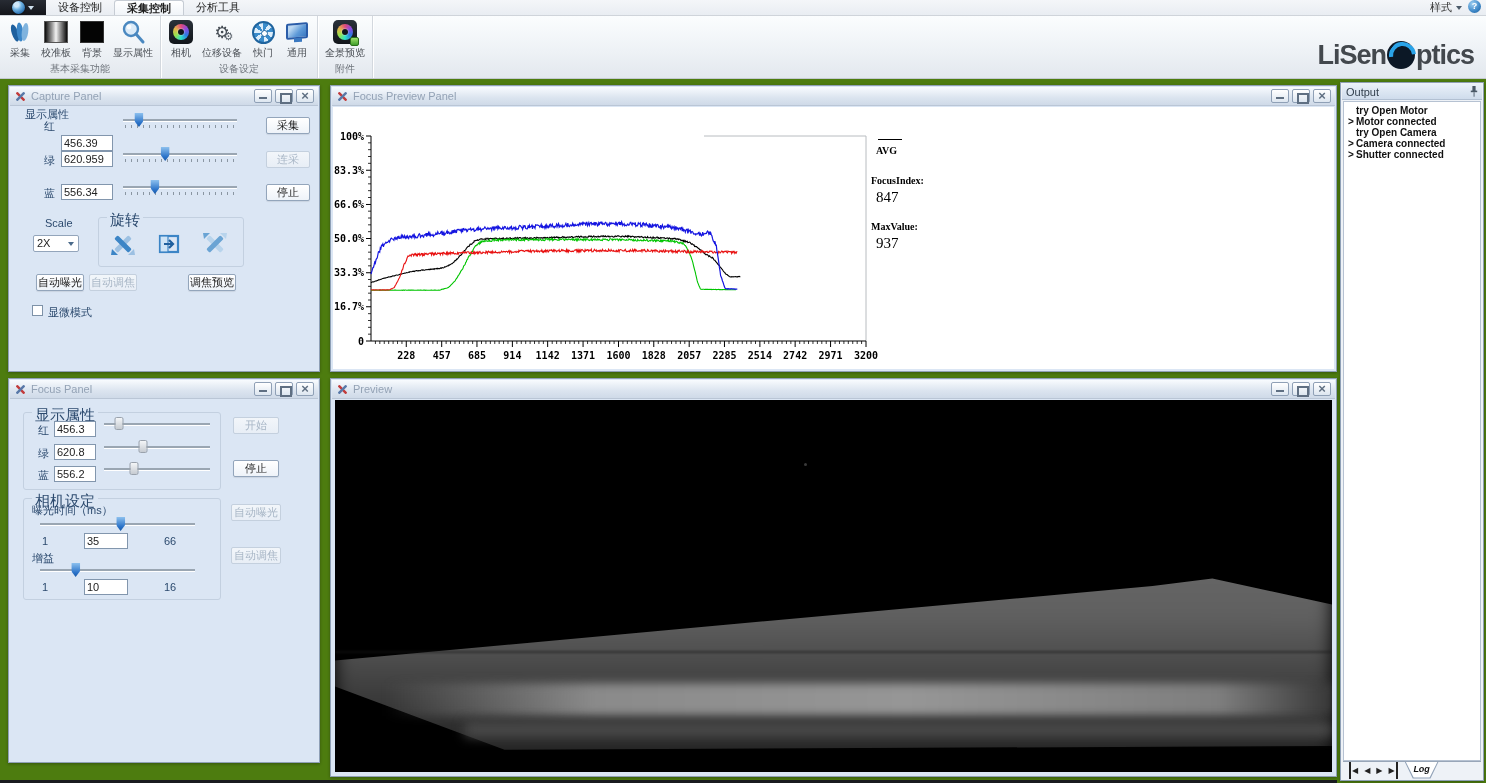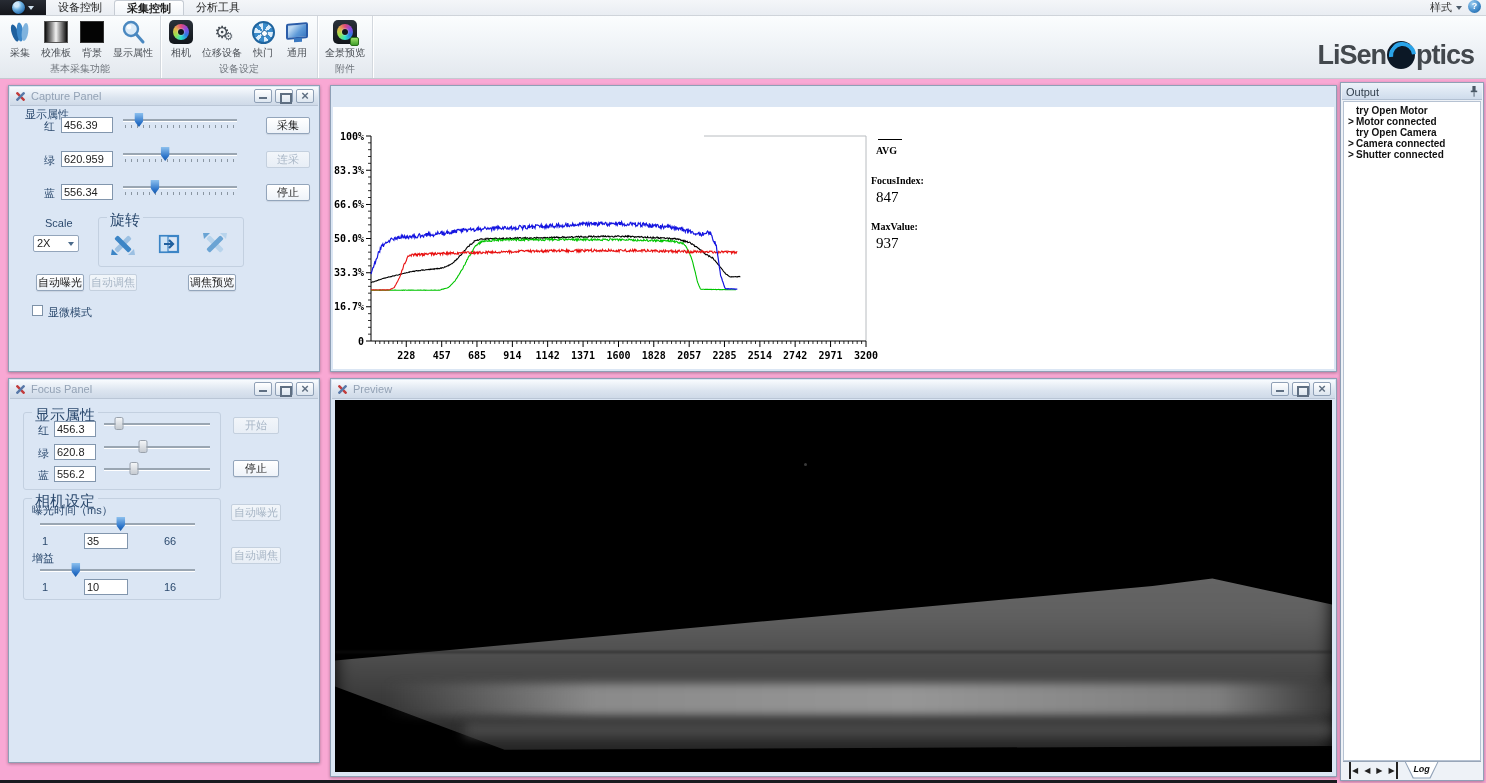--- a/index.html
+++ b/index.html
@@ -54,21 +54,21 @@
   .ic-monitor::after{content:"";position:absolute;left:6px;top:13px;width:8px;height:4px;background:#3a78c0;}
 
   
   .logo{position:absolute;right:12px;top:24px;font-size:27px;font-weight:bold;color:#43484d;letter-spacing:-1px;}
   .logo-o{display:inline-block;width:28px;height:28px;border-radius:50%;background:#0c1826;position:relative;
           vertical-align:-5px;margin:0 1px;}
   .logo-o::before{content:"";position:absolute;left:2px;top:1px;width:19px;height:19px;border:4px solid transparent;
           border-top-color:#2aa3e8;border-left-color:#2aa3e8;border-radius:50%;transform:rotate(38deg);}
 
   
-  .workspace{position:absolute;left:0;top:79px;width:100%;height:704px;background:#f9a8d4;}
+  .workspace{position:absolute;left:0;top:79px;width:100%;height:704px;background:#4d7c0f;}
   .bottomdark{position:absolute;left:0;bottom:0;width:1337px;height:3px;background:#191b1f;}
   .panel{position:absolute;background:#dbe6f4;border:1px solid #8fa0b6;box-shadow:0 1px 3px rgba(0,0,0,.3);}
   .tbar{position:absolute;left:1px;right:1px;top:1px;height:19px;display:flex;align-items:center;gap:4px;padding:0 4px;
         background:linear-gradient(#f8fbfe,#dbe4ef 60%,#cfdae8);border-bottom:1px solid #bac6d6;}
   .ttl{flex:1;font-size:11px;color:#93a2b5;white-space:nowrap;overflow:hidden;}
   .winbtns{display:flex;gap:3px;}
   .wbtn{width:18px;height:14px;border:1px solid #8fa0b6;border-radius:2px;background:linear-gradient(#ffffff,#dde6f0);
         position:relative;}
   .wb-min::before{content:"";position:absolute;left:4px;bottom:3px;width:8px;height:2px;background:#5f6f82;}
   .wb-max::before{content:"";position:absolute;left:4px;top:3px;width:8px;height:7px;border:2px solid #5f6f82;}
@@ -264,21 +264,21 @@
         <span class="winbtns">
           <span class="wbtn wb-min"></span>
           <span class="wbtn wb-max"></span>
           <span class="wbtn wb-close"></span>
         </span>
       </div>
       <div class="pbody">
         <span class="cnlabel" style="position:absolute;left:14px;top:0;">显示属性</span>
 
         <span class="cnlabel" style="position:absolute;left:33px;top:12px;">红</span>
-        <input class="inp" style="left: 50px; top: 10px; width: 52px;" value="456.39">
+        <input class="inp" style="left: 50px; top: 28px; width: 52px;" value="456.39">
         <div class="cslider" style="left:112px;top:6px;width:114px;">
           <div class="ctrack"></div>
             <div class="cticks"></div>
           <div class="thumb thumb-blue" style="left: 14%;"></div>
         </div>
 
         <span class="cnlabel" style="position:absolute;left:33px;top:46px;">绿</span>
         <input class="inp" style="left: 50px; top: 44px; width: 52px;" value="620.959">
         <div class="cslider" style="left:112px;top:40px;width:114px;">
           <div class="ctrack"></div>
@@ -333,20 +333,32 @@
         <div class="btn" style="left:25px;top:167px;width:48px;">自动曝光</div>
         <div class="btn dis" style="left:78px;top:167px;width:48px;">自动调焦</div>
         <div class="btn" style="left:177px;top:167px;width:48px;">调焦预览</div>
 
         <div class="checkbox" style="left:21px;top:198px;"></div>
         <span class="cnlabel" style="position:absolute;left:37px;top:198px;">显微模式</span>
       </div>
     </div>
 
     <div class="panel focus-preview-panel">
+      <div class="tbar">
+        <svg width="13" height="13" viewBox="0 0 16 16">
+          <rect x="1" y="6.5" width="14" height="3" rx="1.2" fill="#c23b3b" transform="rotate(45 8 8)"></rect>
+          <rect x="1" y="6.5" width="14" height="3" rx="1.2" fill="#5878a8" transform="rotate(-45 8 8)"></rect>
+        </svg>
+        <span class="ttl">Focus Preview Panel</span>
+        <span class="winbtns">
+          <span class="wbtn wb-min"></span>
+          <span class="wbtn wb-max"></span>
+          <span class="wbtn wb-close"></span>
+        </span>
+      </div>
       <div class="pbody fpp-body">
         <div class="chartwrap">
           <svg id="chartsvg" width="680" height="264">
               <line x1="371" y1="29" x2="533" y2="29" stroke="#b8bcc0" stroke-width="1"></line>
               <line x1="533" y1="29" x2="533" y2="234" stroke="#b8bcc0" stroke-width="1"></line>
               <line x1="38" y1="29" x2="38" y2="234" stroke="#000" stroke-width="1"></line>
               <line x1="38" y1="234" x2="533" y2="234" stroke="#000" stroke-width="1"></line>
               <line x1="33" y1="234" x2="38" y2="234" stroke="#000"></line>
               <text x="31" y="237.5" text-anchor="end" class="tick">0</text>
               <line x1="33" y1="199.765" x2="38" y2="199.765" stroke="#000"></line>

